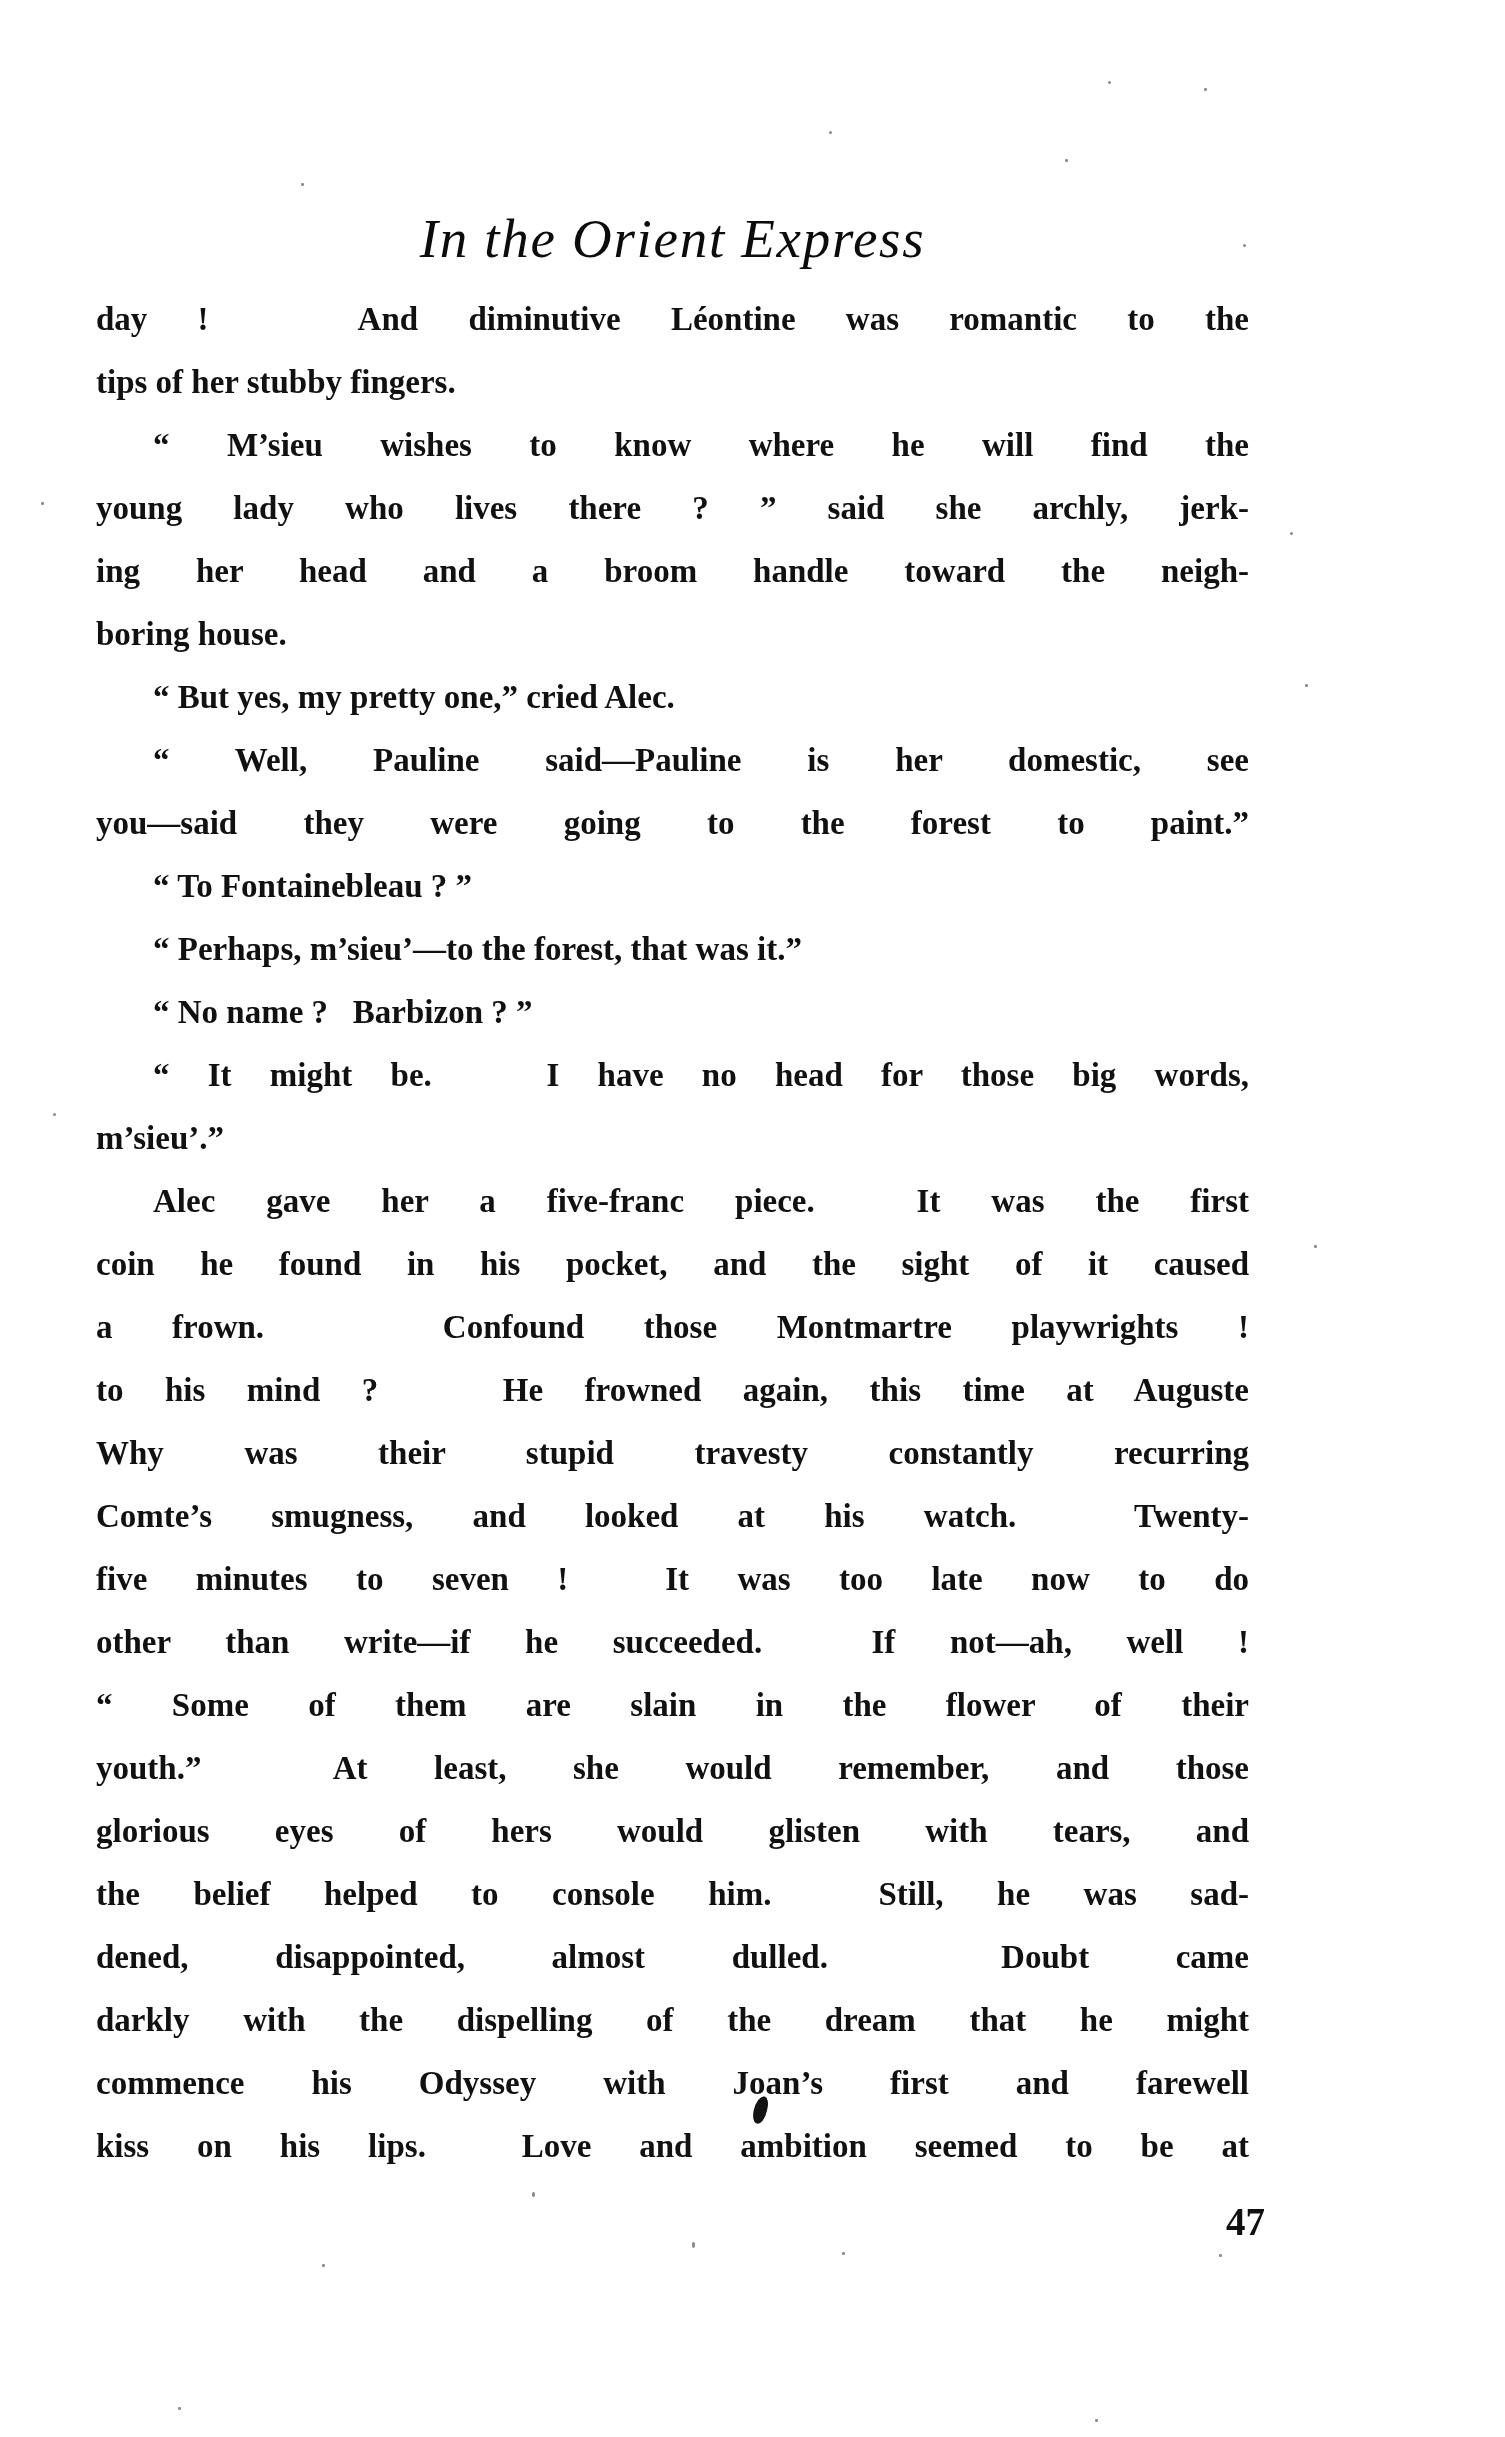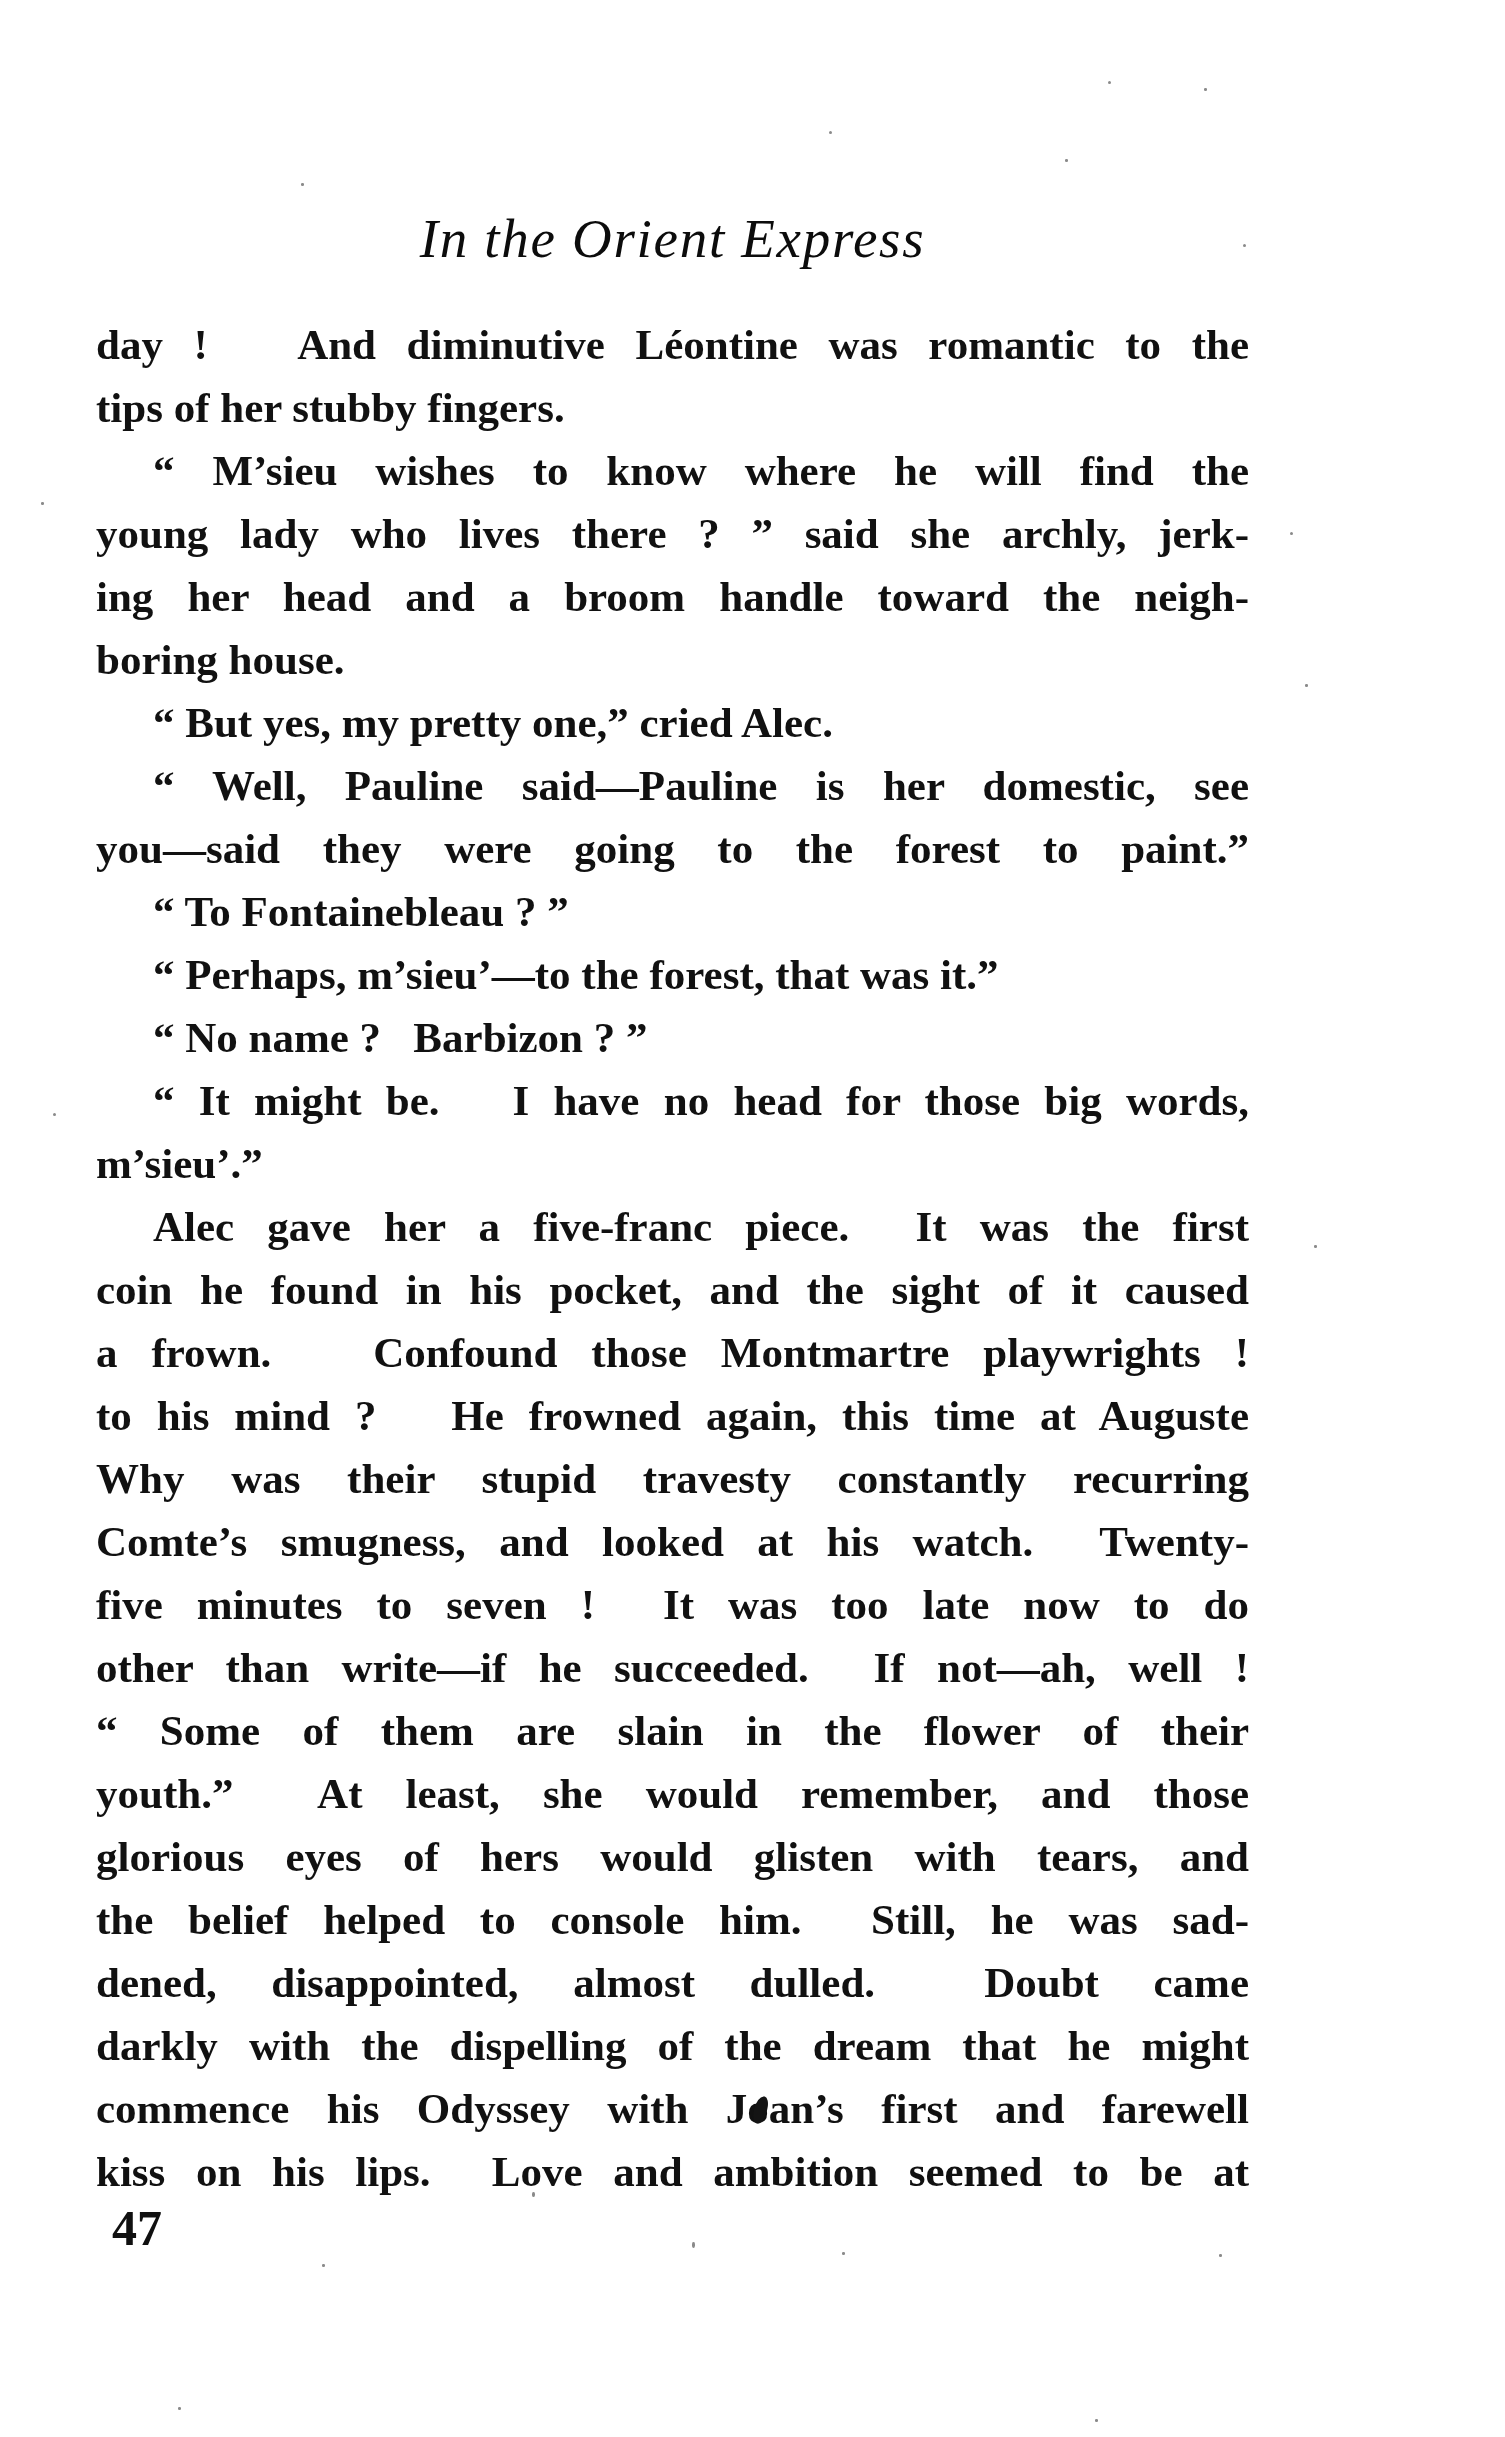--- a/index.html
+++ b/index.html
@@ -25,23 +25,23 @@
     text-align: center;
     font-style: italic;
     font-size: 55px;
     font-weight: 400;
     letter-spacing: 1.7px;
     color: #0c0c0c;
   }
   .text-block {
     position: absolute;
     left: 96px;
-    top: 266px;
+    top: 241px;
     width: 1153px;
-    font-size: 43px;
+    font-size: 33px;
     font-weight: 700;
     color: #111111;
   }
   .line {
     height: 63px;
     line-height: 63px;
     white-space: pre;
     text-align: left;
   }
   .line.justify {
@@ -50,22 +50,22 @@
     text-align-last: justify;
   }
   .line.indent {
     padding-left: 57px;
   }
   .page-number {
     position: absolute;
     left: 112px;
     top: 2152px;
     width: 1153px;
-    text-align: left;
-    font-size: 50px;
+    text-align: right;
+    font-size: 39px;
     font-weight: 700;
     color: #101010;
   }
   
   .ink-blot {
     position: absolute;
     left: 754px;
     top: 2049px;
     width: 13px;
     height: 27.5px;

